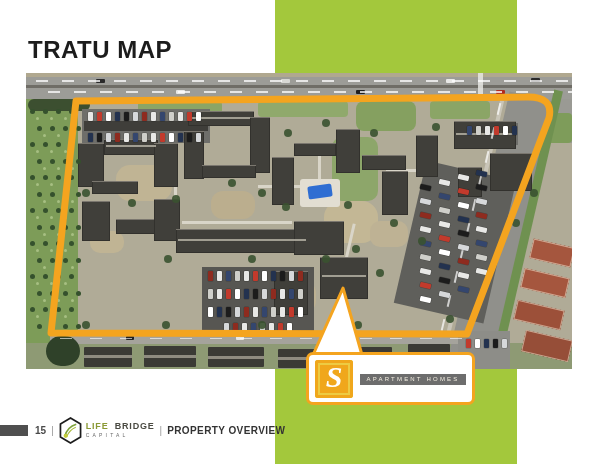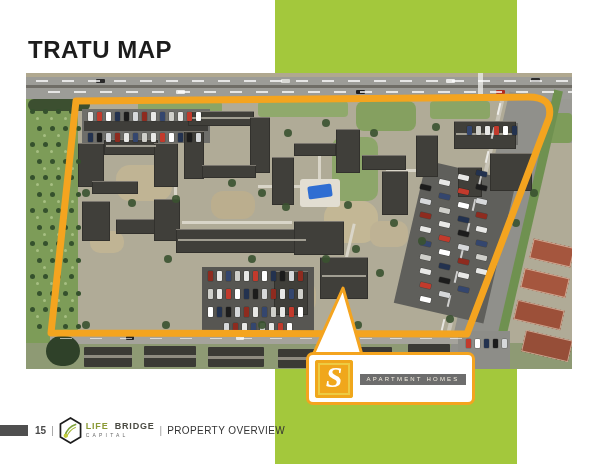--- a/index.html
+++ b/index.html
@@ -45,21 +45,21 @@
   .footer{position:absolute;left:0;top:414px;width:600px;height:32px;display:flex;
           align-items:center;z-index:3;}
   .footer-bar{width:28px;height:11px;background:#4f4f4f;margin-right:7px;}
   .page-num{font-size:10px;font-weight:bold;color:#4a4a4a;}
   .f-div{color:#999;font-size:10px;margin:0 5px;}
   .brand-col{display:flex;flex-direction:column;margin-left:4px;line-height:1;justify-content:space-between;}
   .brand-top{font-size:9px;font-weight:bold;letter-spacing:.8px;}
   .brand-top .w1{color:#8b9a35;}
   .brand-top .w2{color:#4a4a42;margin-left:3px;}
   .brand-bottom{font-size:5px;color:#6a6a6a;letter-spacing:3.2px;margin-top:2px;}
-  .section-label{font-size:10px;font-weight:normal;color:#333;letter-spacing:.4px;}
+  .section-label{font-size:10px;font-weight:bold;color:#333;letter-spacing:.4px;}
 </style>
 </head>
 <body>
 
 <div id="slide">
 
   <div class="green-band"></div>
 
   <div class="title">TRATU MAP</div>
 

